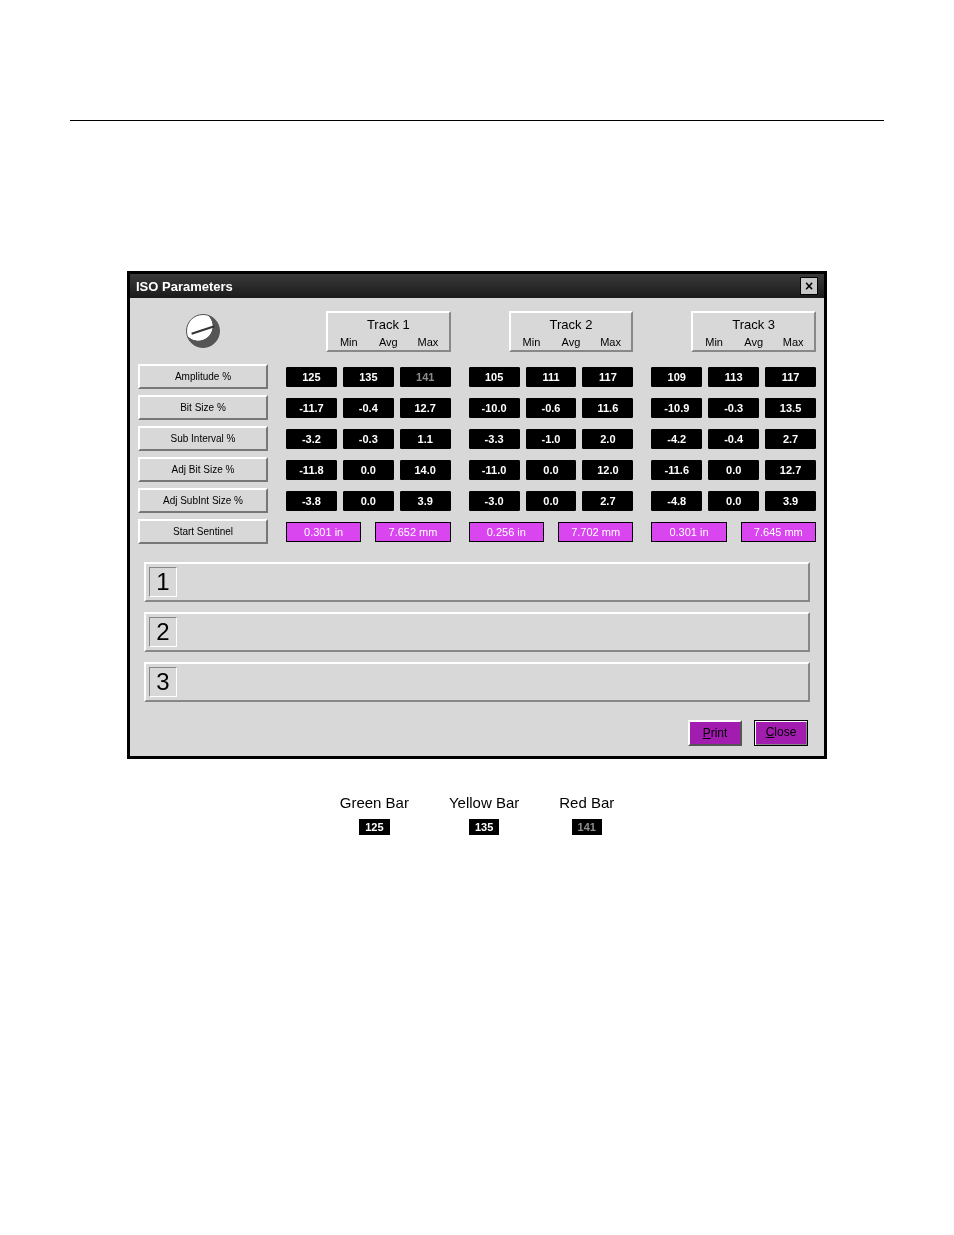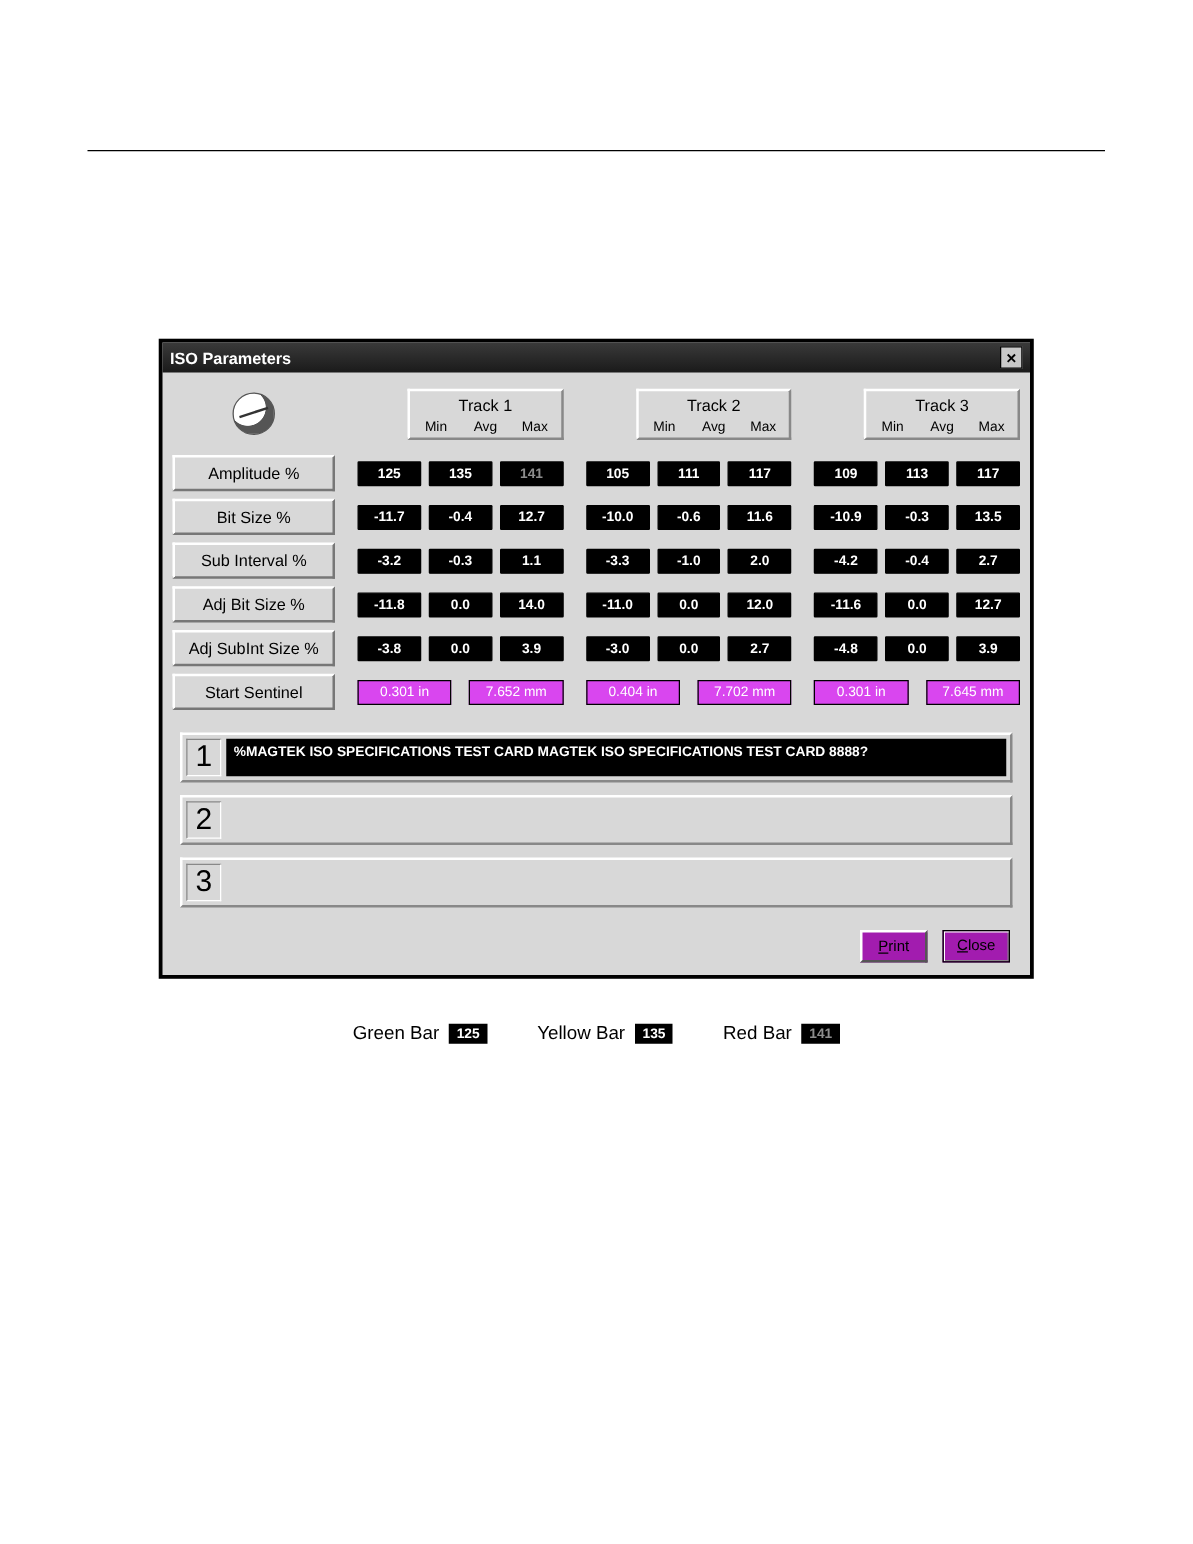--- a/index.html
+++ b/index.html
@@ -96,21 +96,21 @@
     column-gap: 6px;
     font-size: 11px;
     padding: 0 4px;
   }
   .row-label {
     background:#d8d8d8;
     border-top:2px solid #fff;
     border-left:2px solid #fff;
     border-right:2px solid #777;
     border-bottom:2px solid #777;
-    font-size: 13px;
+    font-size: 10px;
     text-align: center;
     padding: 5px 2px;
   }
   .value-trio {
     display: grid;
     grid-template-columns: repeat(3, 1fr);
     column-gap: 6px;
   }
   .value-cell {
     background: #000;
@@ -203,21 +203,21 @@
     margin-top: 26px;
   }
   .legend .chip {
     background:#000; color:#fff;
     font-size:11px; font-weight:bold;
     padding:2px 6px;
     display:inline-block;
     min-width:30px;text-align:center;
   }
   .legend .chip.dim { color:#8d8d8d; }
-  .legend-item{display:flex;align-items:center;gap:8px;}
+  .legend-item{display:flex;align-items:center;gap:8px;flex-direction:column;}
   .underline-first::first-letter { text-decoration: underline; }
 </style>
 </head>
 <body>
 
 <div class="page">
   <div class="top-rule"></div>
 
   <div class="dialog">
     <div class="titlebar">
@@ -335,33 +335,32 @@
             <div class="value-cell">-4.8</div>
             <div class="value-cell">0.0</div>
             <div class="value-cell">3.9</div>
           </div>
           <div class="row-label">Start Sentinel</div>
           <div class="value-pair">
             <div class="value-wide">0.301 in</div>
             <div class="value-wide">7.652 mm</div>
           </div>
           <div class="value-pair">
-            <div class="value-wide">0.404 in</div>
+            <div class="value-wide">0.256 in</div>
             <div class="value-wide">7.702 mm</div>
           </div>
           <div class="value-pair">
             <div class="value-wide">0.301 in</div>
             <div class="value-wide">7.645 mm</div>
           </div>
         </div>
 
       <div class="strips">
           <div class="strip">
             <div class="strip-num">1</div>
-            <div class="strip-data">%MAGTEK ISO SPECIFICATIONS TEST CARD MAGTEK ISO SPECIFICATIONS TEST CARD 8888?</div>
           </div>
           <div class="strip">
             <div class="strip-num">2</div>
           </div>
           <div class="strip">
             <div class="strip-num">3</div>
           </div>
         </div>
 
       <div class="btn-row">

